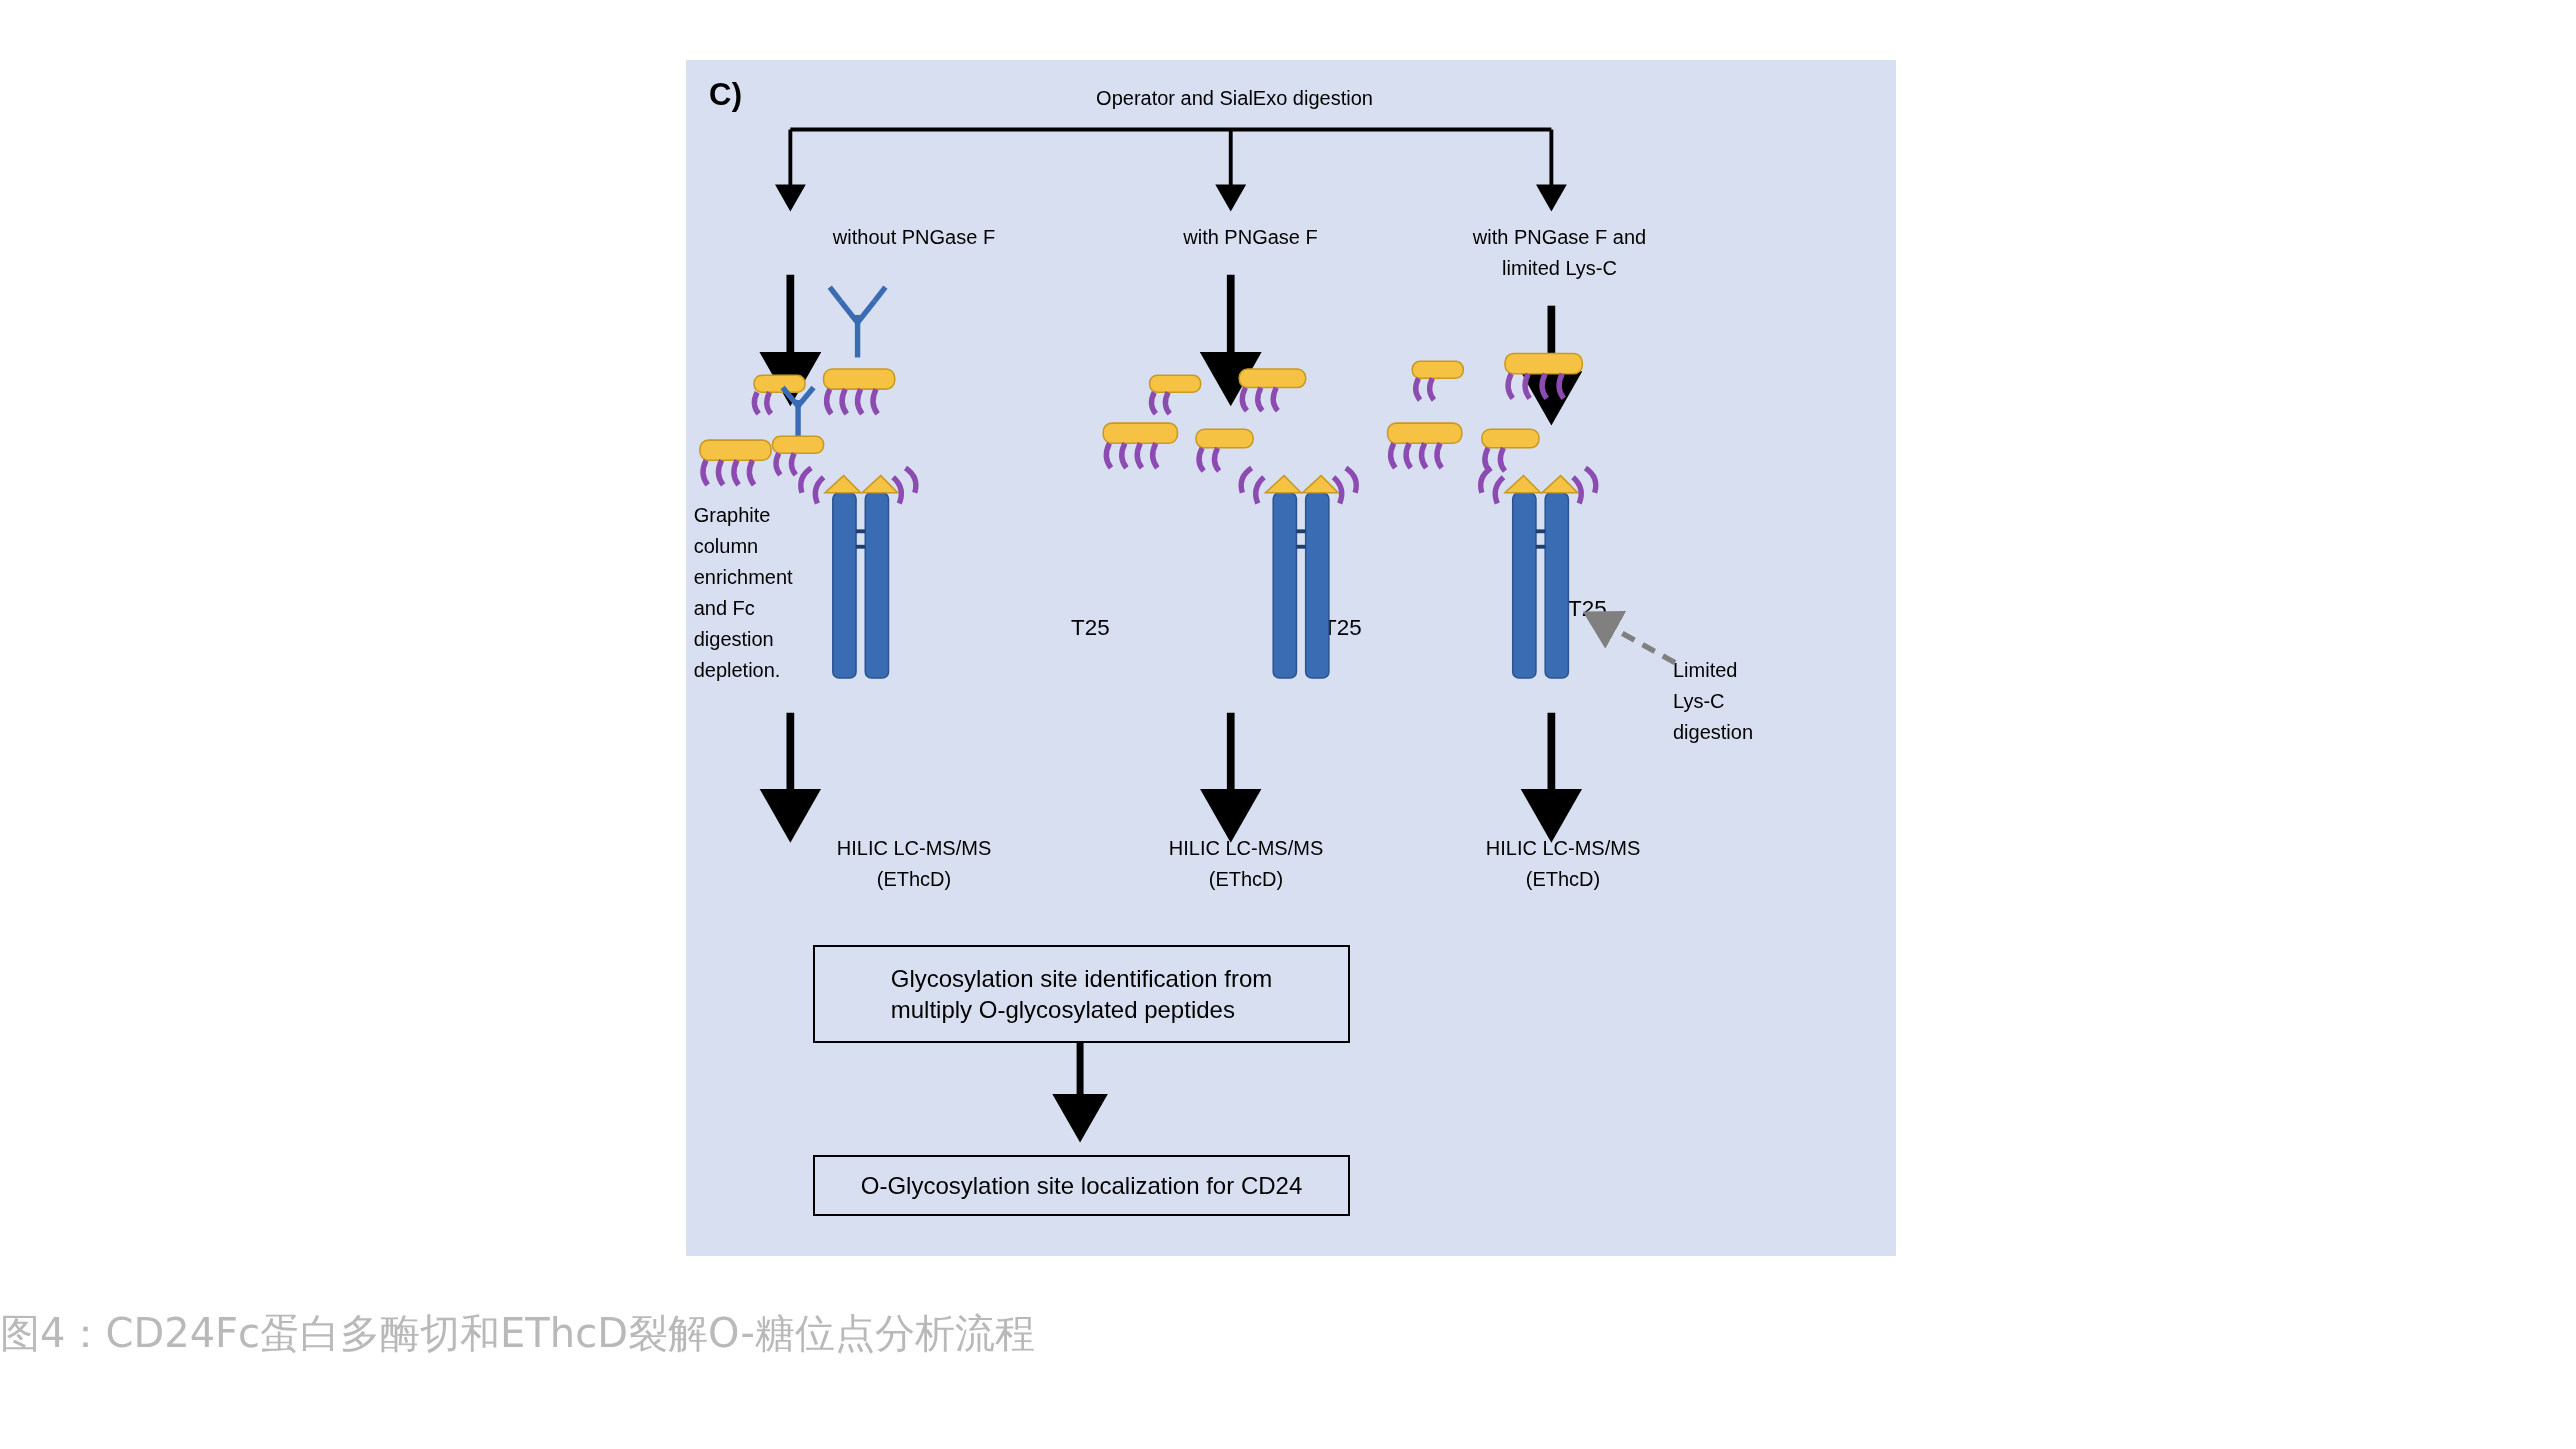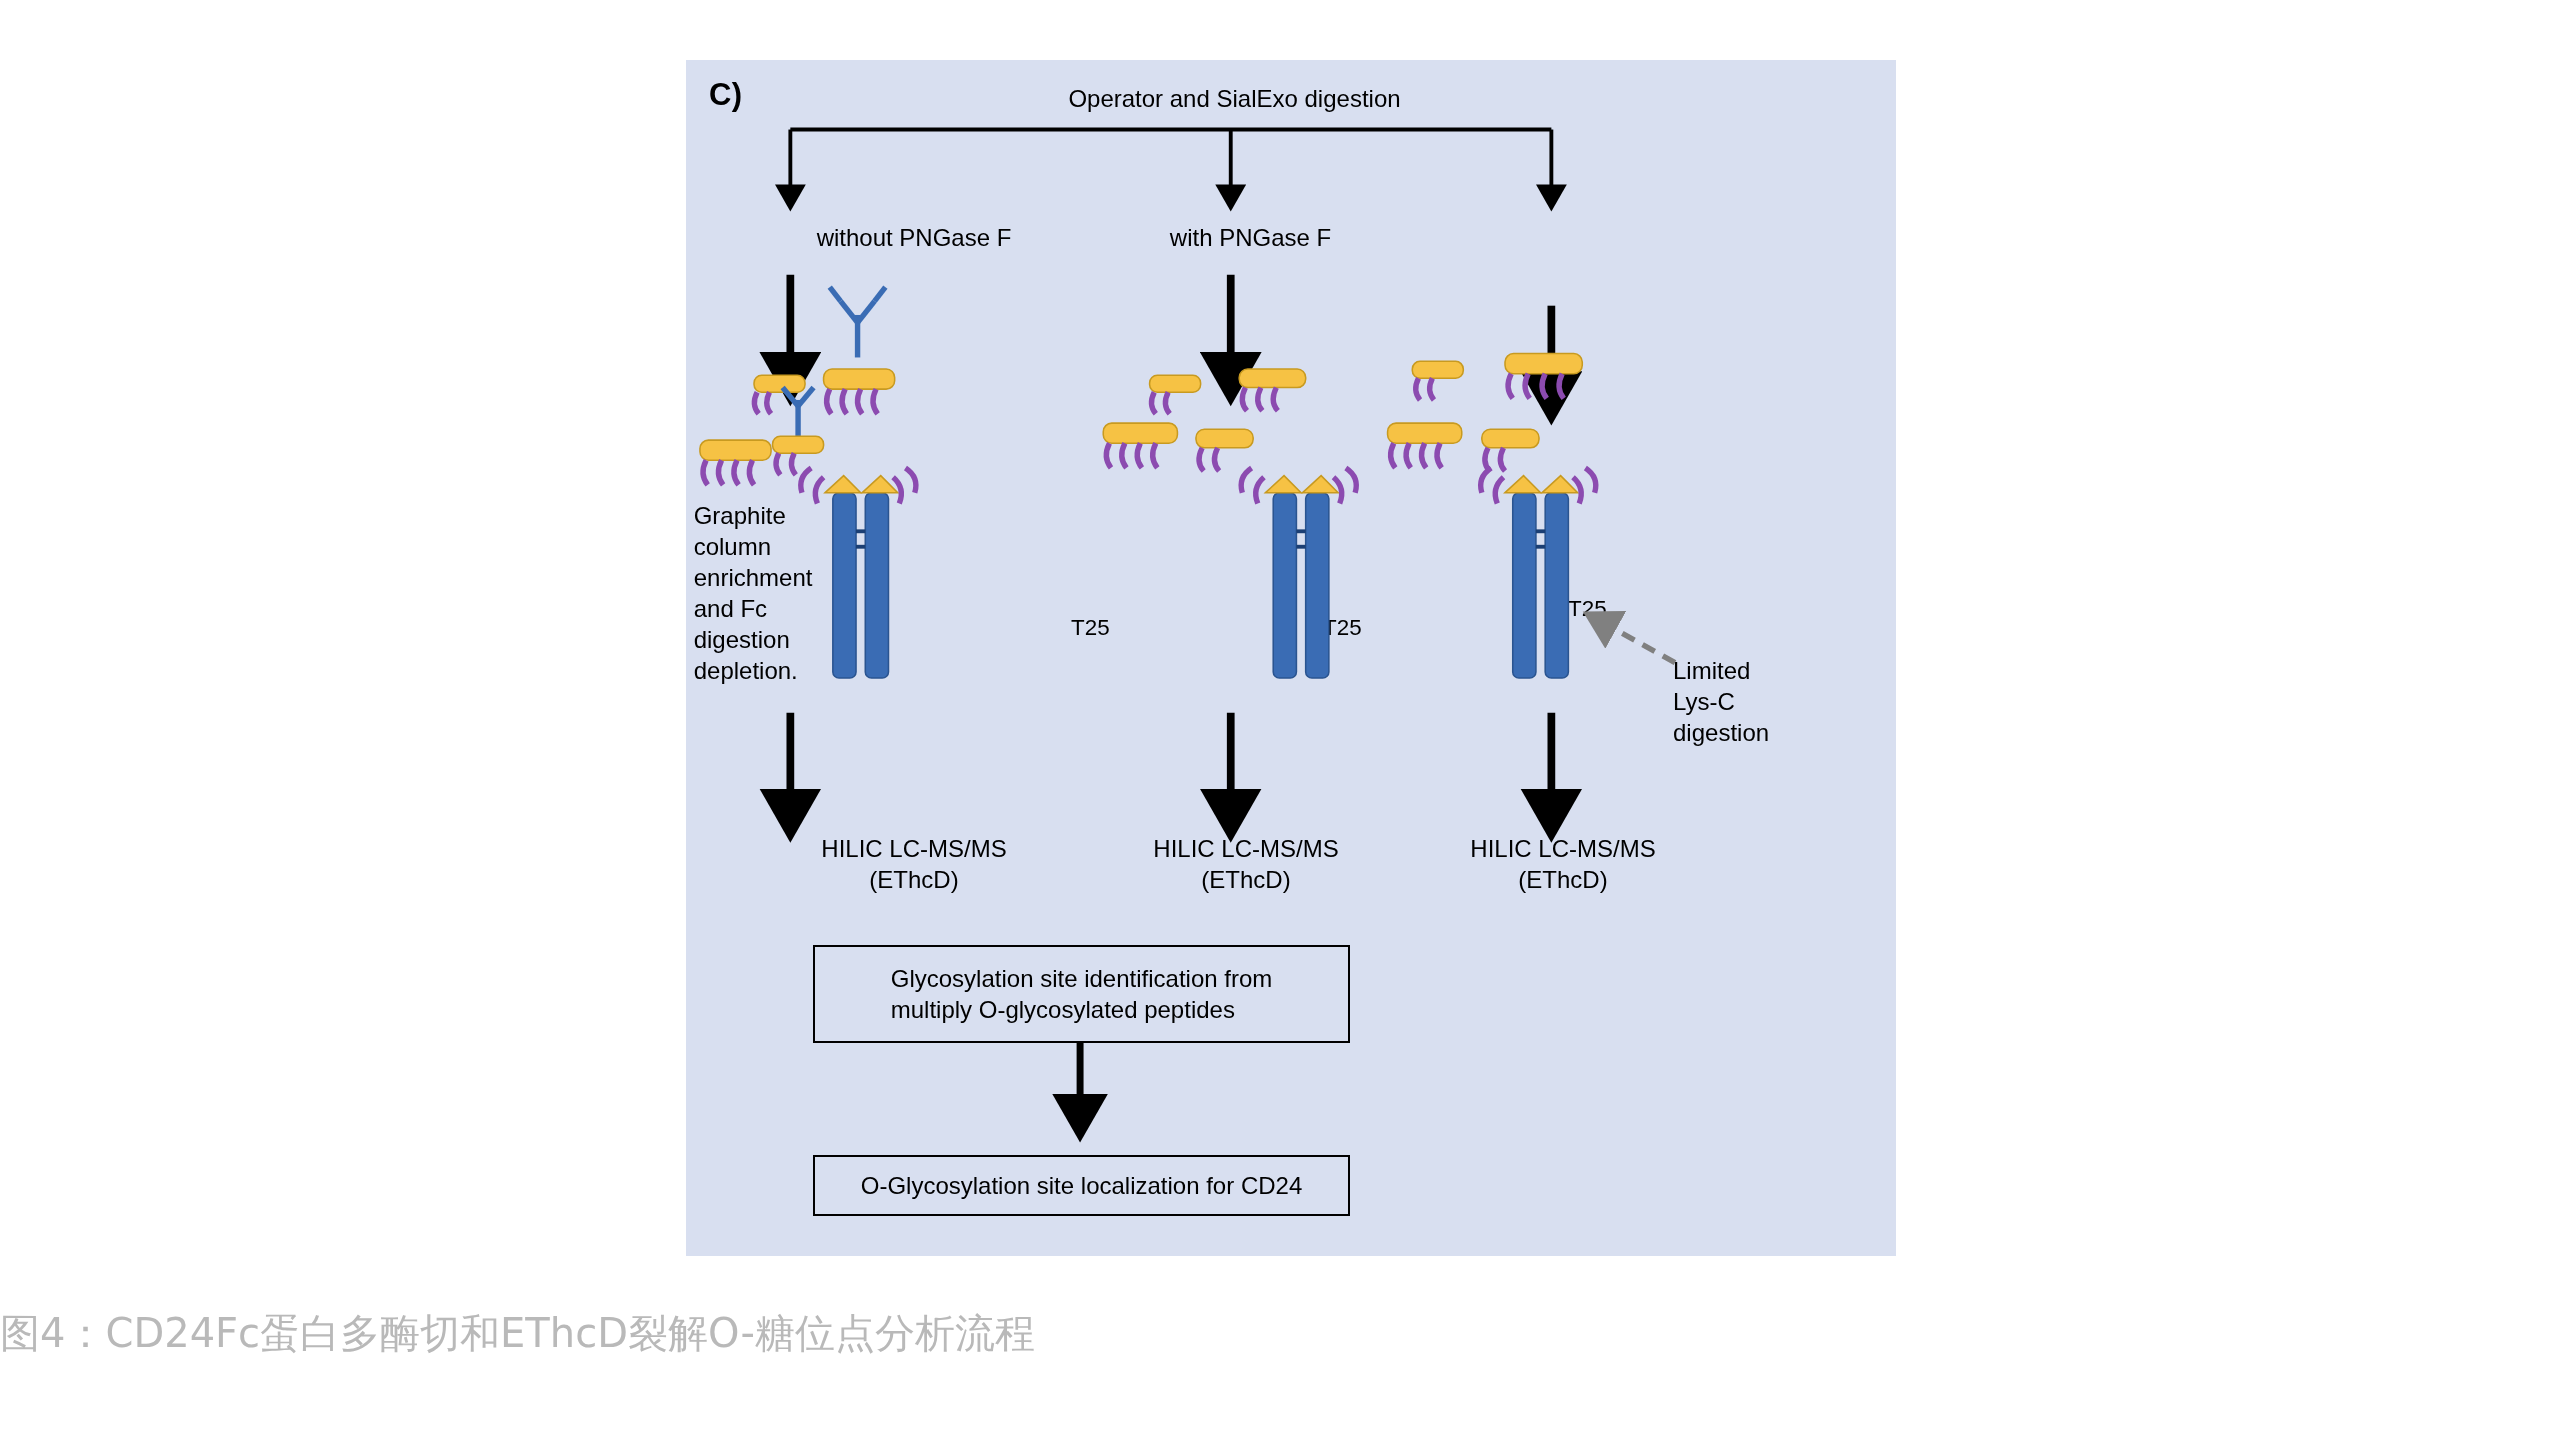--- a/index.html
+++ b/index.html
@@ -31,21 +31,21 @@
   .panel-label {
     position: absolute;
     left: 23px;
     top: 17px;
     font-size: 31px;
     font-weight: bold;
     letter-spacing: 0.4px;
   }
   .txt {
     position: absolute;
-    font-size: 24px;
+    font-size: 20px;
     line-height: 31px;
     color: #000;
     white-space: pre-line;
     text-align: center;
   }
   .txt.left {
     text-align: left;
   }
   .box {
     position: absolute;
@@ -84,20 +84,22 @@
 <div id="root">
 
   <div id="panel">
 
     <div class="panel-label">C)</div>
 
     <div class="txt" style="left:201px; top:23px; width:695px;">Operator and SialExo digestion</div>
 
     <div class="txt" style="left:54px; top:162px; width:348px;">without PNGase F</div>
     <div class="txt" style="left:402px; top:162px; width:325px;">with PNGase F</div>
+    <div class="txt" style="left:711px; top:162px; width:325px;">with PNGase F and
+limited Lys-C</div>
 
     <div class="txt left" style="left:7.7px; top:440px; width:193px;">Graphite
 column
 enrichment
 and Fc
 digestion
 depletion.</div>
 
     <div class="txt left" style="left:385px; top:552px; width:85px; font-size:22.4px;">T25</div>
     <div class="txt left" style="left:637px; top:552px; width:85px; font-size:22.4px;">T25</div>

